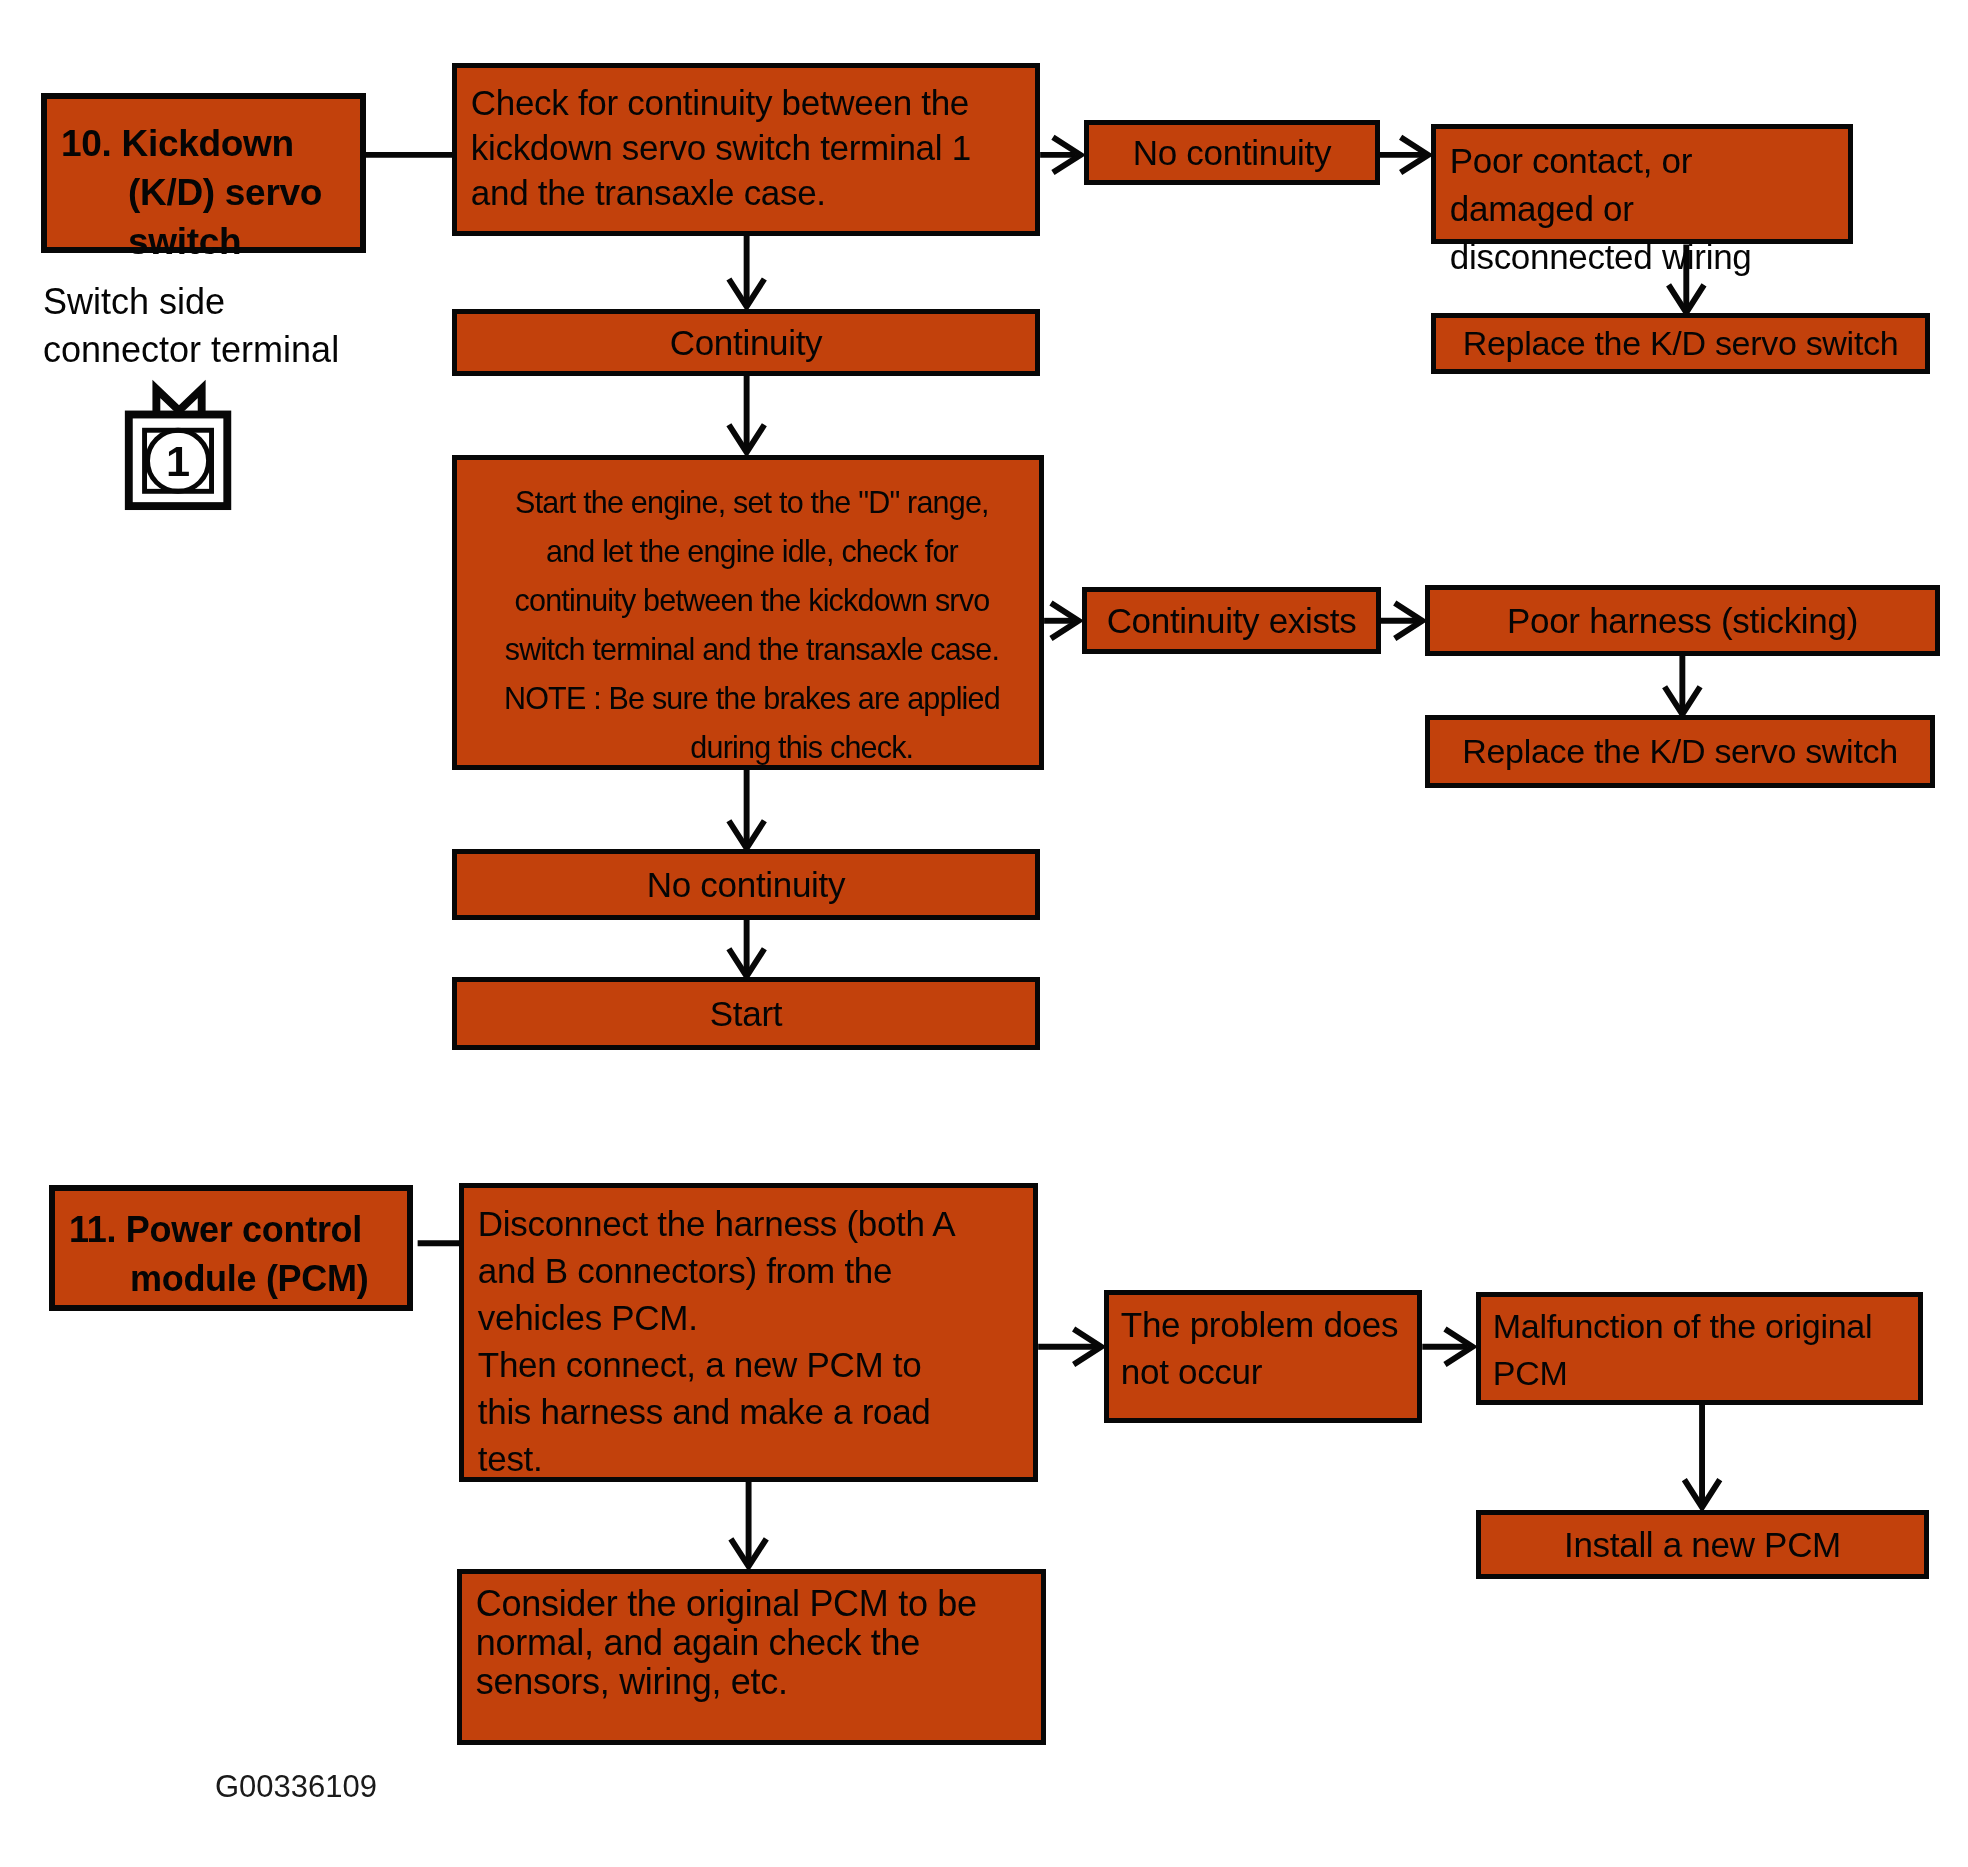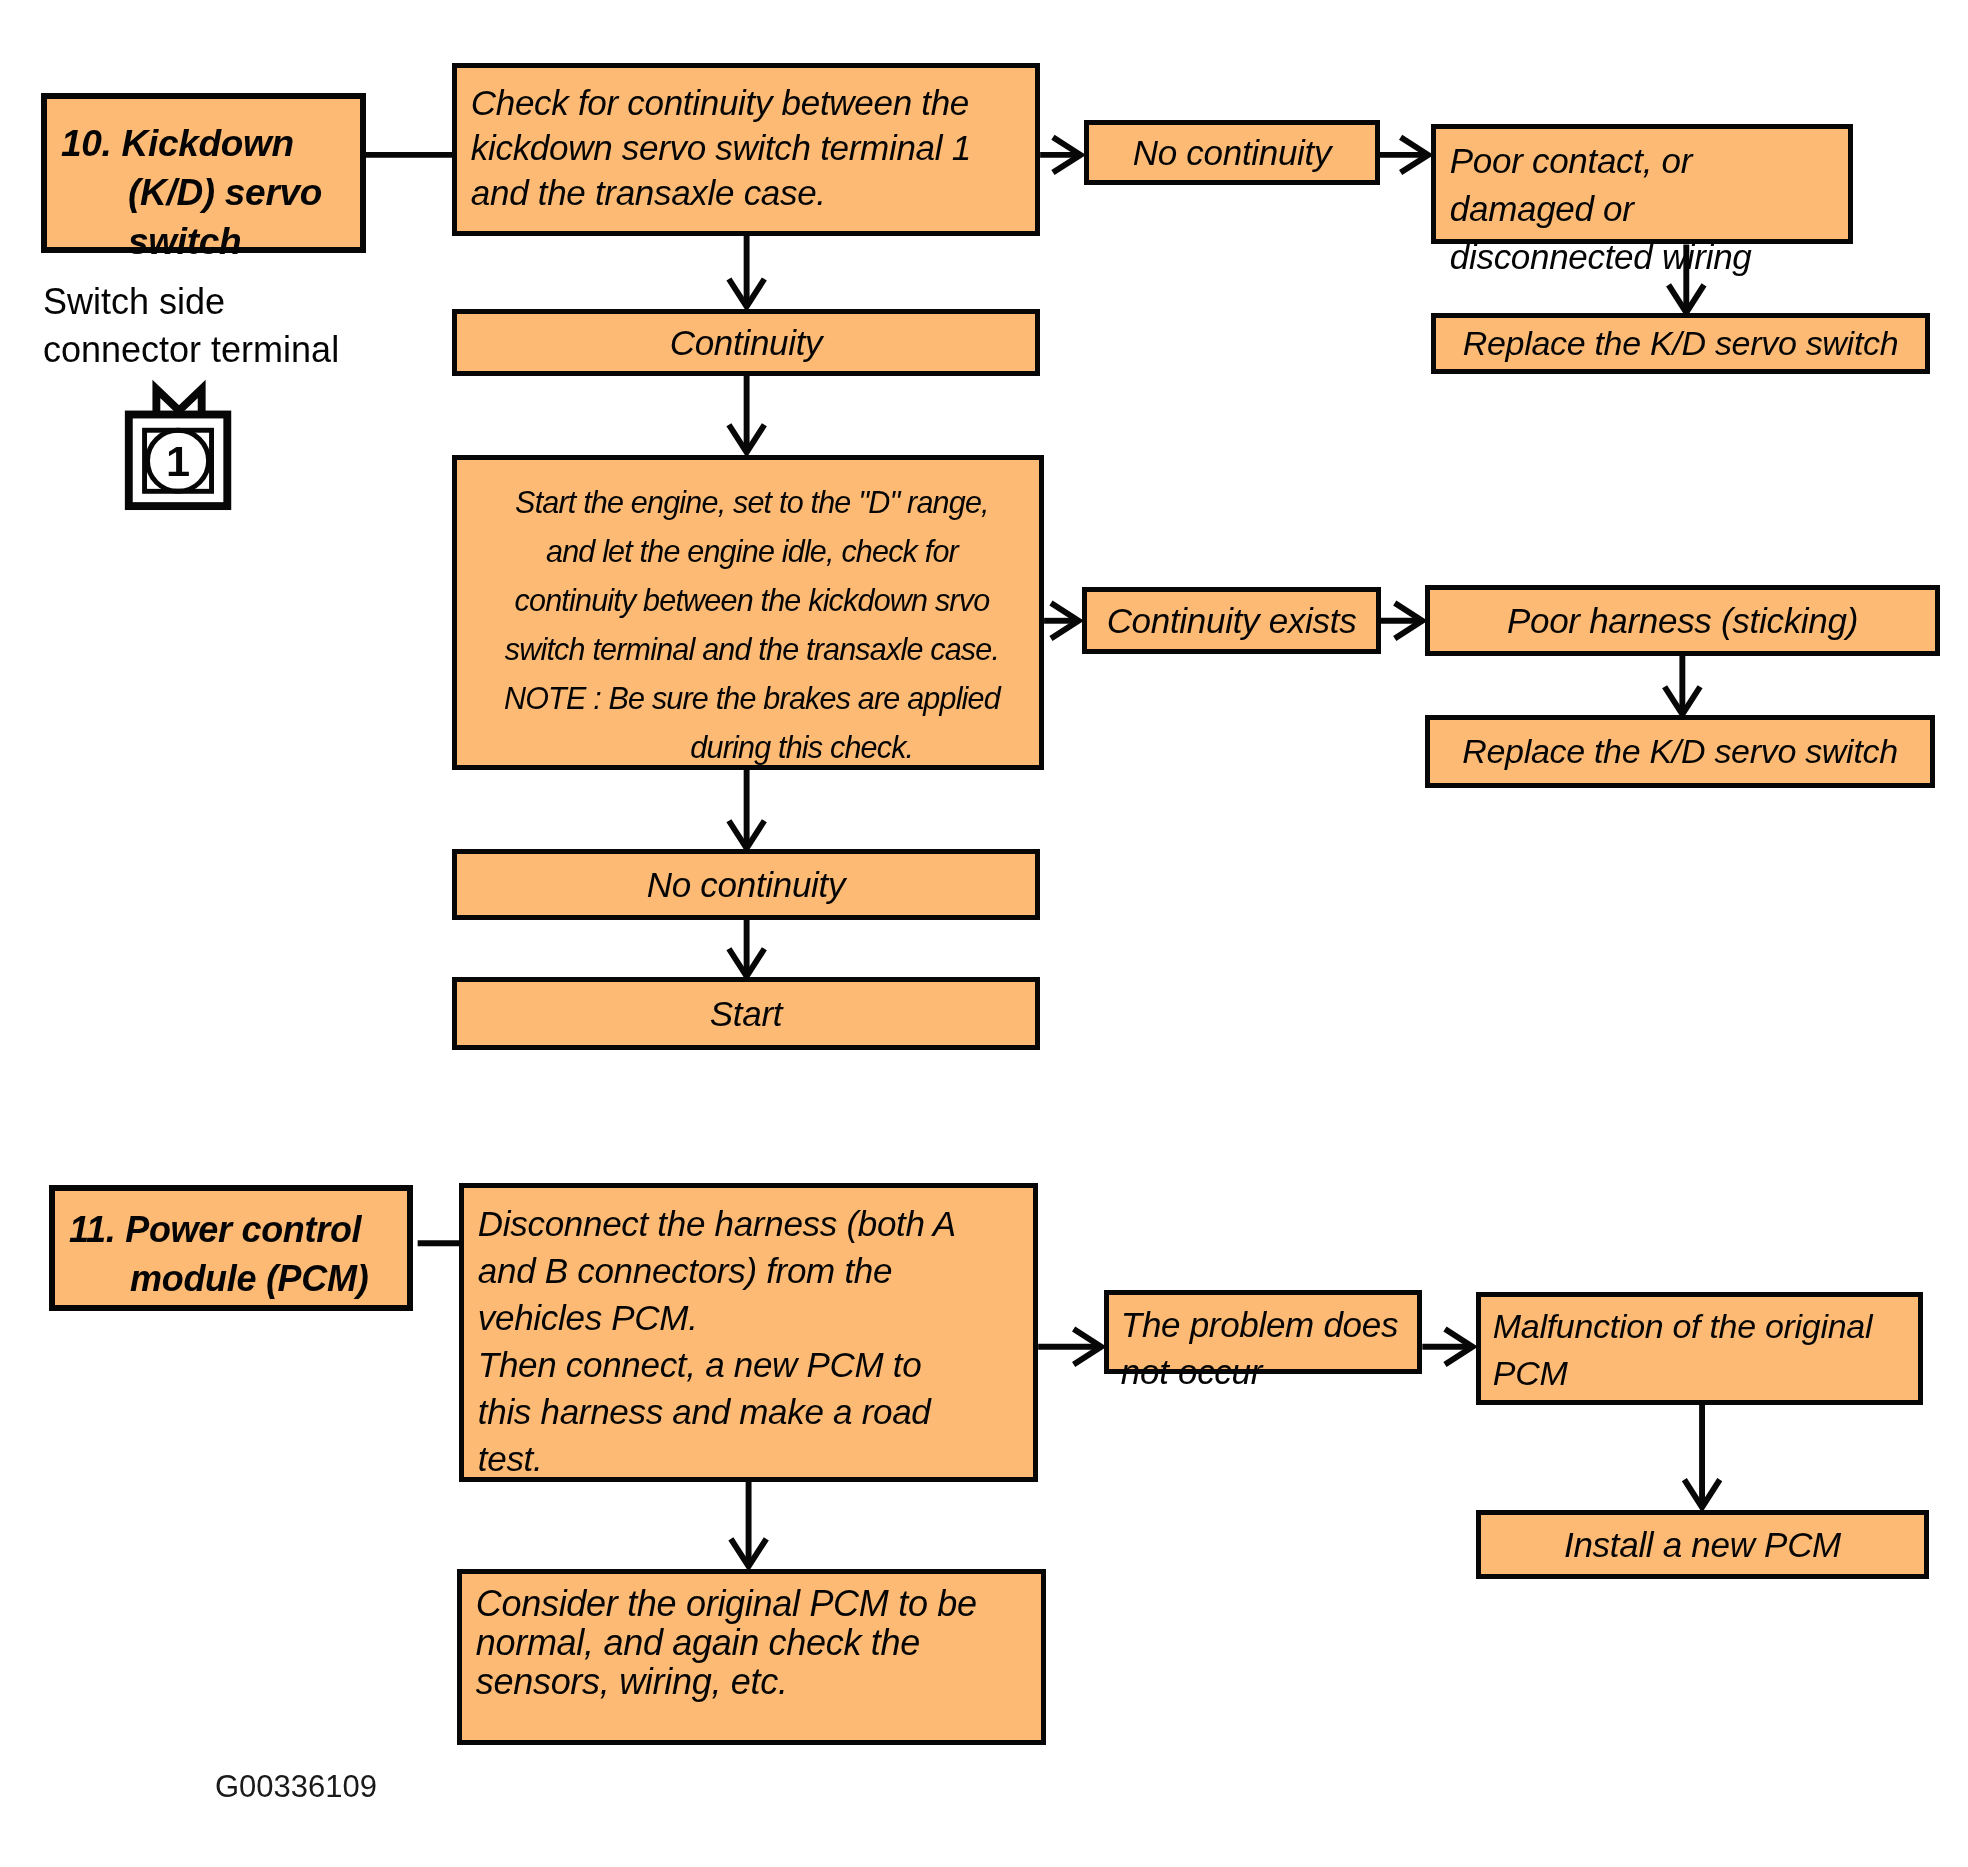--- a/index.html
+++ b/index.html
@@ -1,20 +1,20 @@
 <!DOCTYPE html>
 <html><head>
 <meta charset="utf-8">
 <style>
   html,body{margin:0;padding:0;background:#ffffff;}
   body{width:1968px;height:1868px;position:relative;font-family:"Liberation Sans","DejaVu Sans",sans-serif;color:#050505;}
   .canvas{position:relative;width:1968px;height:1868px;background:#fff;overflow:hidden;}
   svg.overlay{position:absolute;left:0;top:0;z-index:0;}
-  .node{position:absolute;box-sizing:border-box;background:#fdba74;border:5.9px solid #070707;z-index:1;
-        white-space:pre-line;font-size:35px;line-height:45px;letter-spacing:-0.3px;font-style:italic;}
+  .node{position:absolute;box-sizing:border-box;background:#c2410c;border:5.9px solid #070707;z-index:1;
+        white-space:pre-line;font-size:35px;line-height:45px;letter-spacing:-0.3px;}
   .ctr{display:flex;align-items:center;justify-content:center;text-align:center;}
   .blk{display:block;}
   .title{border-width:6.9px;font-weight:bold;font-size:37px;line-height:49px;}
   .pre{white-space:pre;text-align:center;}
   .lbl{position:absolute;z-index:1;white-space:pre-line;}
   .icon{position:absolute;z-index:1;}
 </style>
 </head>
 <body>
 
@@ -133,21 +133,21 @@
   <div class="node blk title" style="left:49px;top:1185px;width:364px;height:126px;padding:13.8px 7.9px 0 75px;text-indent:-61px;font-size:36px;">11. Power control
 module (PCM)</div>
 
   <div class="node blk" style="left:459px;top:1183px;width:579px;height:299px;padding:11.8px 5.9px 0 13.8px;line-height:47px;">Disconnect the harness (both A
 and B connectors) from the
 vehicles PCM.
 Then connect, a new PCM to
 this harness and make a road
 test.</div>
 
-  <div class="node blk" style="left:1104px;top:1290px;width:318px;height:84px;padding:5.9px 5.9px 0 11.8px;line-height:47px;">The problem does
+  <div class="node blk" style="left:1104px;top:1290px;width:318px;height:133px;padding:5.9px 5.9px 0 11.8px;line-height:47px;">The problem does
 not occur</div>
 
   <div class="node blk" style="left:1476px;top:1292px;width:447px;height:113px;padding:5.9px 3.9px 0 11.8px;font-size:34px;line-height:47px;">Malfunction of the original
 PCM</div>
 
   <div class="node ctr" style="left:1476px;top:1510px;width:453px;height:69px;">Install a new PCM</div>
 
   <div class="node blk" style="left:457px;top:1569px;width:589px;height:176px;padding:9.9px 5.9px 0 13.8px;font-size:36px;line-height:39px;">Consider the original PCM to be
 normal, and again check the
 sensors, wiring, etc.</div>

